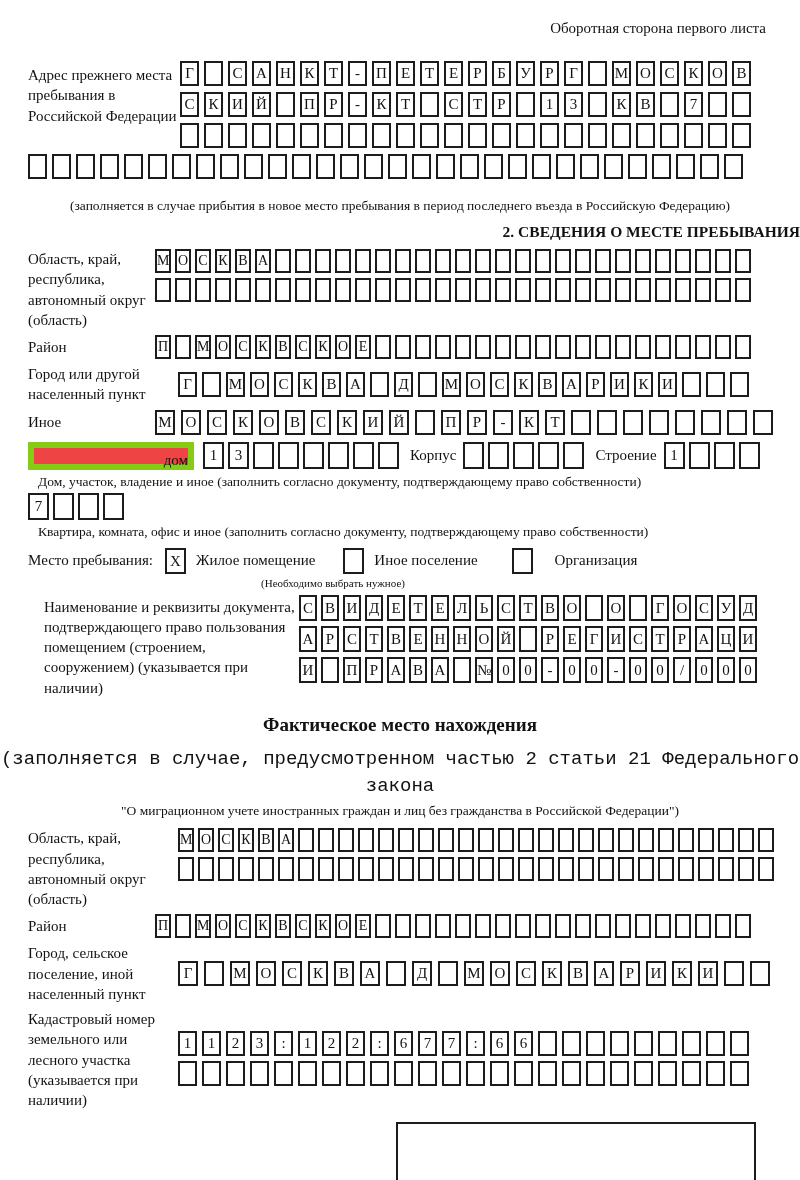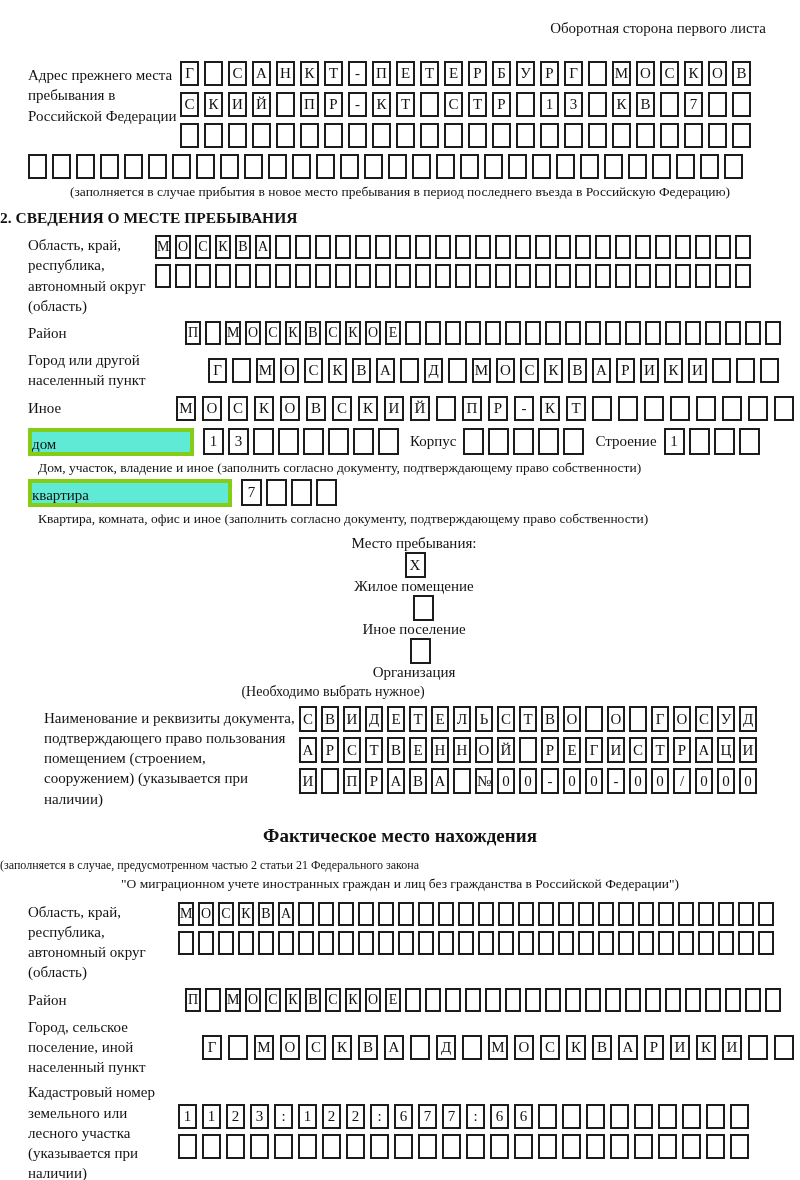--- a/index.html
+++ b/index.html
@@ -23,50 +23,50 @@
   .md2 .cell{width:20px;height:25px;margin-right:6px;font-size:15px;line-height:21px;}
   .dc .cell{width:18px;height:26px;margin-right:4px;font-size:15px;line-height:22px;}
   .hc .cell{width:21px;height:27px;margin-right:4px;font-size:15px;line-height:23px;}
   .lbl{font-size:15px;line-height:1.35;}
   .mb6{margin-bottom:6px;}
   .mb5{margin-bottom:5px;}
 
   .prev-block{display:flex;margin:24px 0 0 28px;}
   .prev-lbl{width:152px;padding-top:4px;}
   .fullrow{margin-left:28px;}
-  .caption-center{text-align:center;font-size:13.5px;margin-top:5px;}
-  .sec-title{text-align:left;font-weight:bold;font-size:15.5px;margin:9px 0 8px;}
+  .caption-center{text-align:center;font-size:13.5px;margin-top:19px;}
+  .sec-title{text-align:right;font-weight:bold;font-size:15.5px;margin:9px 0 8px;}
 
   .form-row{display:flex;margin:0 0 5px 28px;}
   .w127{width:127px;}
   .w150{width:150px;}
-  .vcenter{align-items:center;gap:30px;}
+  .vcenter{align-items:center;}
 
   .house-row{display:flex;align-items:center;margin:7px 0 0 28px;}
   .wide-box{
-    box-sizing:border-box;border:4px solid #84cc16;height:28px;
-    text-align:left;font-size:15px;line-height:25px;background:#5eead4;
+    box-sizing:border-box;border:6px solid #84cc16;height:28px;
+    text-align:right;font-size:15px;line-height:25px;background:#ef4444;
   }
   .dom-box{width:166px;margin-right:9px;}
   .kv-box{width:204px;margin-right:9px;}
   .small-gap{margin:0 7px;}
   .caption-left{margin:4px 0 2px 38px;font-size:13.5px;}
 
-  .stay-row{display:flex;align-items:center;margin:8px 0 0 28px;font-size:15px;flex-direction:column;}
+  .stay-row{display:flex;align-items:center;margin:8px 0 0 28px;font-size:15px;}
   .chk{
     box-sizing:border-box;width:21px;height:26px;border:2px solid #1c1c1c;
     display:inline-block;text-align:center;font-size:15px;line-height:22px;margin:0 10px 0 12px;
   }
-  .stay-note{width:610px;text-align:center;font-size:14px;margin:3px 0 6px 28px;}
+  .stay-note{width:610px;text-align:center;font-size:11px;margin:3px 0 6px 28px;}
 
   .doc-block{display:flex;margin:4px 0 0 44px;}
   .doc-lbl{width:255px;padding-top:2px;}
 
   .fact-title{text-align:center;font-weight:bold;font-size:19px;margin:16px 0 10px;}
-  .fact-note{font-size:12px;line-height:1.45;}
+  .fact-note{text-align:center;font-size:19px;line-height:1.45;font-family:Liberation Mono, monospace;}
   .fact-note2{text-align:center;font-size:13.5px;line-height:1.45;margin-bottom:8px;}
 
   .stamp-box{
     box-sizing:border-box;margin:12px 0 0 396px;width:360px;height:174px;
     border:2.5px solid #1c1c1c;background:#fff;
   }
 </style>
 </head>
 <body>
 
@@ -383,21 +383,20 @@
     <div class="cellrow hc">
         <span class="cell">1</span>
         <span class="cell"></span>
         <span class="cell"></span>
         <span class="cell"></span>
       </div>
   </div>
   <div class="caption-left">Дом, участок, владение и иное (заполнить согласно документу, подтверждающему право собственности)</div>
 
   <div class="house-row" style="margin-top:3px;">
-    <div class="wide-box kv-box">квартира</div>
     <div class="cellrow hc">
         <span class="cell">7</span>
         <span class="cell"></span>
         <span class="cell"></span>
         <span class="cell"></span>
       </div>
   </div>
   <div class="caption-left">Квартира, комната, офис и иное (заполнить согласно документу, подтверждающему право собственности)</div>
 
   <div class="stay-row">

